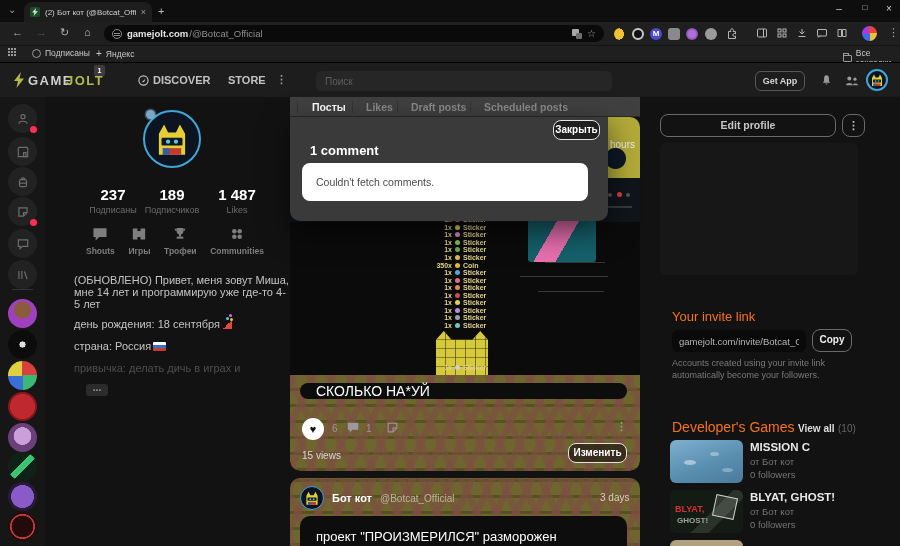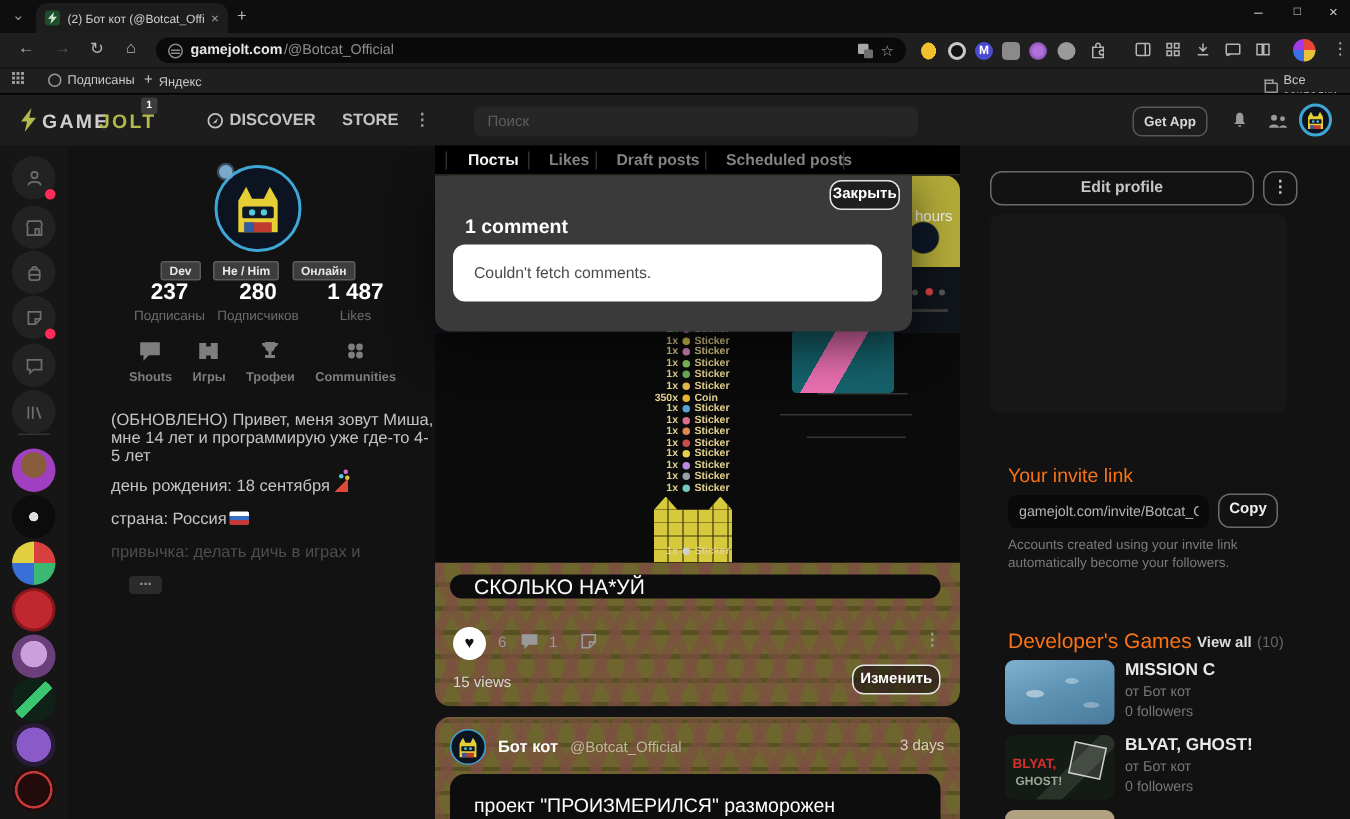--- a/index.html
+++ b/index.html
@@ -56,21 +56,21 @@
 .statval{font-size:15px;font-weight:bold;color:#fff;text-align:center}
 .statlbl{font-size:9px;color:#6c6c6c;text-align:center;margin-top:2px}
 .scicon{display:flex;flex-direction:column;align-items:center;gap:4px}
 .sclbl{font-size:8.5px;font-weight:bold;color:#7e7e7e}
 .bio{font-size:11px;font-weight:400;color:#c4c4c4;line-height:12px}
 .flagru{display:inline-block;width:13px;height:9px;vertical-align:-1px;border-radius:1px;background:linear-gradient(#fff 0 33%,#3a6fc4 33% 66%,#c43a3a 66%);margin-left:2px}
 .party{display:inline-block;width:10px;height:10px;vertical-align:-1px;margin-left:2px;background:linear-gradient(315deg,#e0483a 0 45%,transparent 45%);position:relative}
 .party:before{content:"";position:absolute;right:-1px;top:-1px;width:3px;height:3px;border-radius:50%;background:#e8c23a;box-shadow:-4px -1px 0 #58c7e0,-1px -4px 0 #d96fd0}
 .morebtn{position:absolute;background:#2b2b2b;border-radius:3px;color:#999;font-weight:bold;font-size:10px;text-align:center;line-height:7px}
 
-.feedtabs{position:absolute;left:290px;top:97px;width:350px;height:20px;background:#000000;border-bottom:1px solid #2a2a2a}
+.feedtabs{position:absolute;left:290px;top:97px;width:350px;height:20px;background:#404040;border-bottom:1px solid #2a2a2a}
 .ftab{position:absolute;top:4px;font-size:10.5px;font-weight:bold;color:#8a8a8a}
 .ftab.active{color:#fff}
 .fsep{position:absolute;top:4px;width:1px;height:12px;background:#333}
 .post{position:absolute;left:290px;width:350px;overflow:hidden}
 .band{background-color:#b2aa38;background-image:
  radial-gradient(circle at 12% 35%,#0d1826 0 9px,transparent 10px),
  radial-gradient(circle at 42% 78%,#0d1826 0 12px,transparent 13px),
  radial-gradient(circle at 72% 22%,#0d1826 0 8px,transparent 9px),
  radial-gradient(circle at 93% 68%,#0d1826 0 10px,transparent 11px),
  radial-gradient(circle at 58% 42%,#968e2c 0 14px,transparent 15px)}
@@ -335,31 +335,26 @@
     <svg width="42" height="42" viewBox="0 0 32 32">
         <polygon points="6,28 6,12 10,5 13,11 19,11 22,5 26,12 26,28" fill="#e6cf35"></polygon>
         <rect x="8" y="15" width="16" height="6" rx="1" fill="#101826"></rect>
         <circle cx="13" cy="18" r="1.6" fill="#58c7e0"></circle>
         <circle cx="19" cy="18" r="1.6" fill="#58c7e0"></circle>
         <rect x="9" y="23" width="14" height="5" fill="#c03a30"></rect>
         <rect x="9" y="23" width="5" height="5" fill="#2e5fa3"></rect>
       </svg>
   </div>
   <span class="abs" style="left:146px;top:110px;width:9px;height:9px;border-radius:50%;background:#7aa8c9;box-shadow:0 0 0 1.5px rgba(122,168,201,.4)"></span>
-  <div class="abs" style="left:74px;top:170px;width:196px;text-align:center;white-space:nowrap">
-    <span class="chip">Dev</span>
-    <span class="chip">He / Him</span>
-    <span class="chip">Онлайн</span>
-  </div>
   <div class="abs" style="left:73px;top:186px;width:80px">
     <div class="statval">237</div>
     <div class="statlbl">Подписаны</div>
   </div>
   <div class="abs" style="left:132px;top:186px;width:80px">
-    <div class="statval">280</div>
+    <div class="statval">189</div>
     <div class="statlbl">Подписчиков</div>
   </div>
   <div class="abs" style="left:197px;top:186px;width:80px">
     <div class="statval">1 487</div>
     <div class="statlbl">Likes</div>
   </div>
   <div class="abs" style="left:86px;top:226px;width:178px;display:flex;justify-content:space-between">
     <span class="scicon">
       <svg width="18" height="16" viewBox="0 0 24 22">
           <path d="M3 3 h18 v12 h-10 l-5 5 v-5 h-3 Z" fill="#7e7e7e"></path>

